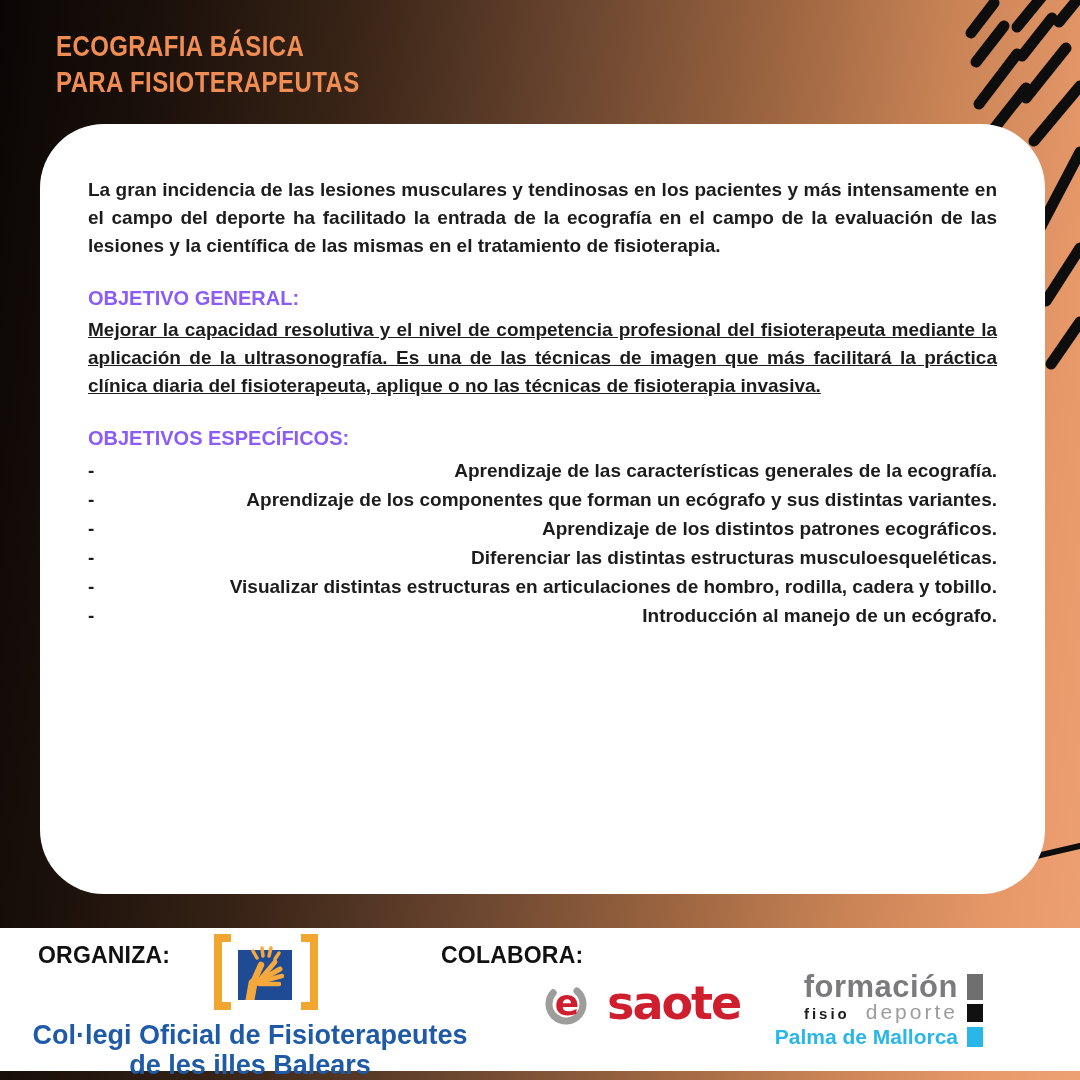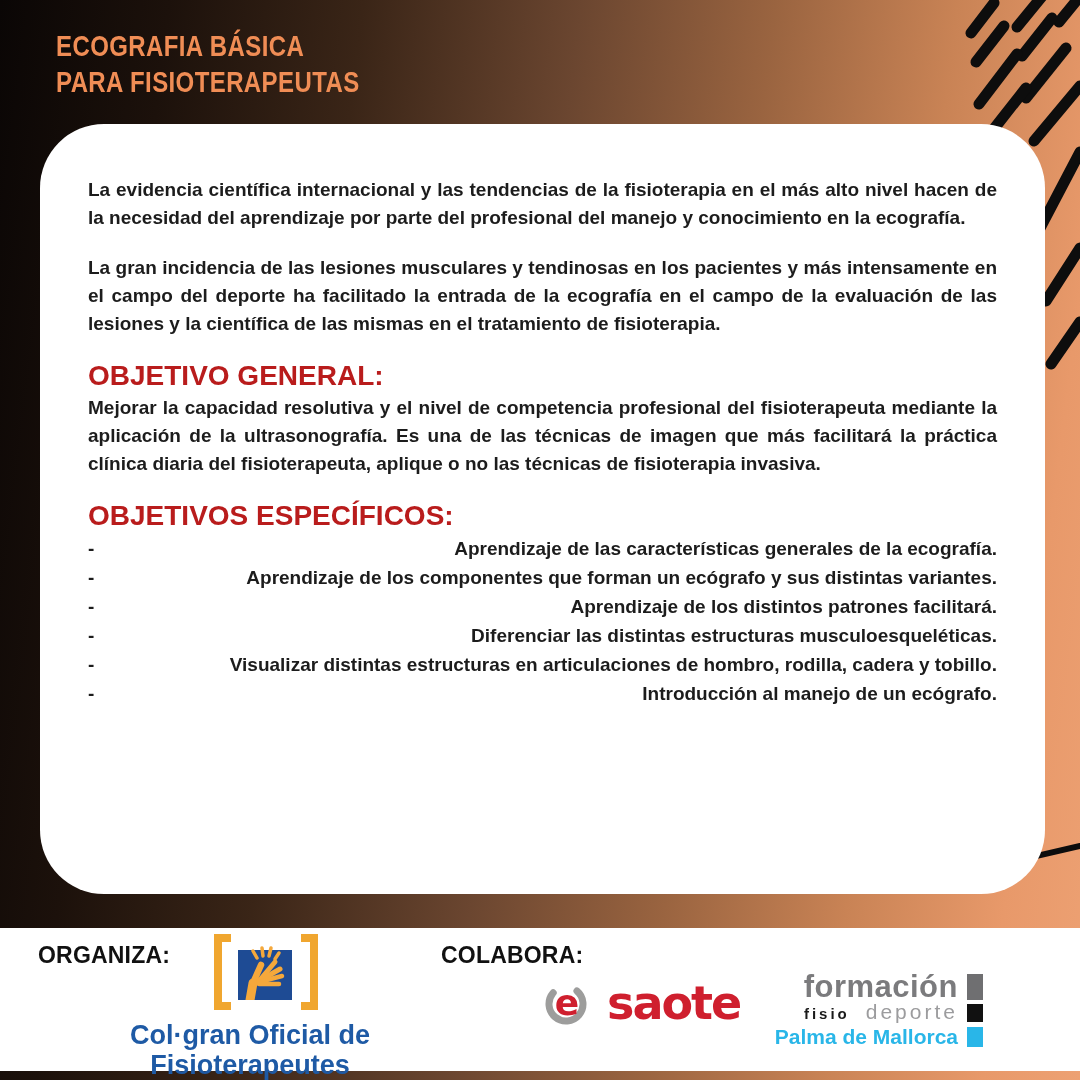--- a/index.html
+++ b/index.html
@@ -21,22 +21,22 @@
   }
 
   
   .card{
     position:absolute;left:40px;top:124px;width:1005px;height:770px;z-index:2;
     background:#ffffff;border-radius:64px;box-sizing:border-box;
     padding:52px 48px 0 48px;
     color:#1c1c1c;font-weight:700;font-size:19px;line-height:28px;
   }
   .card p{margin:0 0 22px 0;text-align:justify;}
-  .section-heading{color:#b91c1c;font-size:28px;margin:24px 0 4px 0;}
-  .og-body{margin:0;text-align:justify;}
+  .section-heading{color:#8b5cf6;font-size:20px;margin:24px 0 4px 0;}
+  .og-body{margin:0;text-align:justify;text-decoration:underline;}
   .bullet-list{margin-top:2px;}
   .bullet-row{display:flex;line-height:29px;}
   .bullet-row .dash{width:38px;flex:0 0 38px;}
   .bullet-row .bullet-text{flex:1;text-align:right;}
 
   
   .footer{position:absolute;left:0;top:928px;width:1080px;height:143px;background:#ffffff;z-index:3;}
   .organiza-label,.colabora-label{position:absolute;top:14px;font-size:23px;font-weight:800;color:#111;letter-spacing:.2px;}
   .organiza-label{left:38px;}
   .colabora-label{left:441px;}
@@ -100,39 +100,38 @@
   <svg class="stripe-bottom" viewBox="0 0 80 34" xmlns="http://www.w3.org/2000/svg">
     <line x1="2" y1="26" x2="80" y2="8" stroke="#0D0D0D" stroke-width="6" stroke-linecap="round"></line>
   </svg>
 
   <div class="title">
     <div>ECOGRAFIA BÁSICA</div>
     <div>PARA FISIOTERAPEUTAS</div>
   </div>
 
   <div class="card">
-    <p>La evidencia científica internacional y las tendencias de la fisioterapia en el más alto nivel hacen de la necesidad del aprendizaje por parte del profesional del manejo y conocimiento en la ecografía.</p>
     <p>La gran incidencia de las lesiones musculares y tendinosas en los pacientes y más intensamente en el campo del deporte ha facilitado la entrada de la ecografía en el campo de la evaluación de las lesiones y la científica de las mismas en el tratamiento de fisioterapia.</p>
 
     <div class="section-heading">OBJETIVO GENERAL:</div>
     <p class="og-body">Mejorar la capacidad resolutiva y el nivel de competencia profesional del fisioterapeuta mediante la aplicación de la ultrasonografía. Es una de las técnicas de imagen que más facilitará la práctica clínica diaria del fisioterapeuta, aplique o no las técnicas de fisioterapia invasiva.</p>
 
     <div class="section-heading">OBJETIVOS ESPECÍFICOS:</div>
     <div class="bullet-list">
       <div class="bullet-row">
         <span class="dash">-</span>
         <span class="bullet-text">Aprendizaje de las características generales de la ecografía.</span>
       </div>
       <div class="bullet-row">
         <span class="dash">-</span>
         <span class="bullet-text">Aprendizaje de los componentes que forman un ecógrafo y sus distintas variantes.</span>
       </div>
       <div class="bullet-row">
         <span class="dash">-</span>
-        <span class="bullet-text">Aprendizaje de los distintos patrones facilitará.</span>
+        <span class="bullet-text">Aprendizaje de los distintos patrones ecográficos.</span>
       </div>
       <div class="bullet-row">
         <span class="dash">-</span>
         <span class="bullet-text">Diferenciar las distintas estructuras musculoesqueléticas.</span>
       </div>
       <div class="bullet-row">
         <span class="dash">-</span>
         <span class="bullet-text">Visualizar distintas estructuras en articulaciones de hombro, rodilla, cadera y tobillo.</span>
       </div>
       <div class="bullet-row">
@@ -159,21 +158,21 @@
           <line x1="15" y1="39" x2="23" y2="21" stroke-width="6.5"></line>
           <line x1="21" y1="37" x2="37" y2="18" stroke-width="5"></line>
           <line x1="21" y1="37" x2="42" y2="25" stroke-width="5"></line>
           <line x1="21" y1="38" x2="44" y2="32" stroke-width="4.5"></line>
           <line x1="21" y1="40" x2="41" y2="40" stroke-width="4.5"></line>
         </g>
       </svg>
       <span class="bracket right"></span>
     </div>
     <div class="cofib-name">
-      <div>Col·gran Oficial de Fisioterapeutes</div>
+      <div>Col·legi Oficial de Fisioterapeutes</div>
       <div>de les illes Balears</div>
     </div>
 
     <div class="esaote">
       <span class="e-wrap">
         <svg width="44" height="58" viewBox="0 0 44 58" xmlns="http://www.w3.org/2000/svg">
           <circle cx="21" cy="30" r="17" fill="none" stroke="#9D9D9C" stroke-width="7" stroke-linecap="round" stroke-dasharray="80 27" transform="rotate(-50 21 30)"></circle>
         </svg>
         <span class="letter-e">e</span>
       </span>

